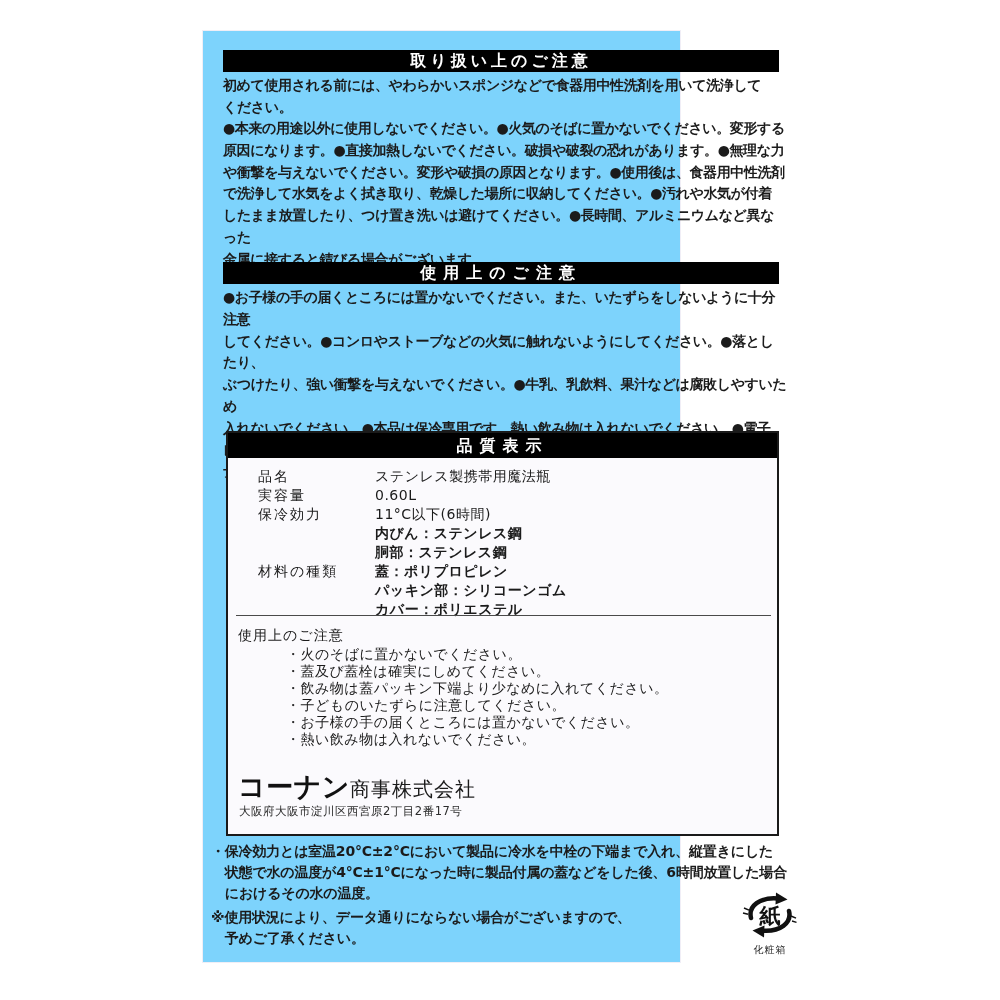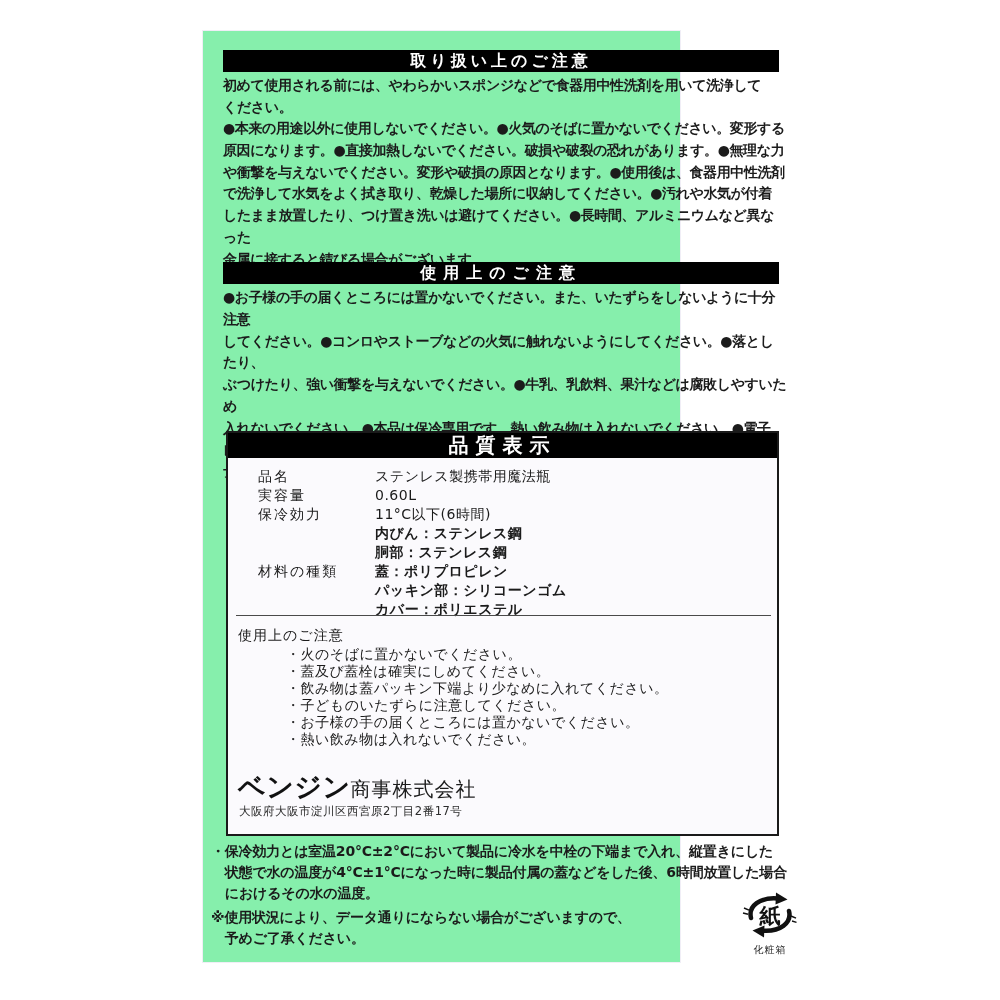--- a/index.html
+++ b/index.html
@@ -6,21 +6,21 @@
   html, body {
     margin: 0; padding: 0;
     width: 1000px; height: 1000px;
     background: #ffffff;
     font-family: "DejaVu Sans", "Liberation Sans", sans-serif;
     color: #1b1b1b;
   }
   .page {
     position: absolute; left: 202px; top: 30px;
     width: 479px; height: 933px;
-    background: #86efac;
+    background: #7dd3fc;
     border: 1px solid #f0eef6;
   }
   .pre { white-space: pre-line; font-weight: bold; }
 
   .section-bar {
     position: absolute; left: 20px; width: 556px; height: 22px;
     background: #000000; color: #ffffff;
     font-size: 16px; font-weight: bold;
     text-align: center; line-height: 22px; letter-spacing: 4px;
   }
@@ -38,21 +38,21 @@
 
   .quality-box {
     position: absolute; left: 23px; top: 400px;
     width: 553px; height: 405px;
     border: 2px solid #1a1a1a;
     background: #fbfafd;
   }
   .quality-bar {
     position: absolute; left: 0; top: 0; width: 100%; height: 25px;
     background: #000000; color: #ffffff;
-    font-size: 20px; font-weight: bold;
+    font-size: 16px; font-weight: bold;
     text-align: center; line-height: 25px; letter-spacing: 7px;
   }
   .qtable {
     position: absolute; left: 10px; top: 34px; width: 530px;
     font-size: 14px; line-height: 19px; letter-spacing: 0.5px;
   }
   .qrow { display: flex; align-items: center; margin-left: 20px; }
   .qlabel { width: 117px; flex: none; letter-spacing: 2px; }
   .qvalue { flex: 1; }
   .qdivider {
@@ -155,21 +155,21 @@
     <div class="qnotes-list">
       <div>・火のそばに置かないでください。</div>
       <div>・蓋及び蓋栓は確実にしめてください。</div>
       <div>・飲み物は蓋パッキン下端より少なめに入れてください。</div>
       <div>・子どものいたずらに注意してください。</div>
       <div>・お子様の手の届くところには置かないでください。</div>
       <div>・熱い飲み物は入れないでください。</div>
     </div>
 
     <div class="company">
-      <span class="company-logo">ベンジン</span>
+      <span class="company-logo">コーナン</span>
       <span class="company-name">商事株式会社</span>
     </div>
     <div class="company-address">大阪府大阪市淀川区西宮原2丁目2番17号</div>
   </div>
 
   <div class="footnote footnote-cooling pre">・保冷効力とは室温20°C±2°Cにおいて製品に冷水を中栓の下端まで入れ、縦置きにした
 　状態で水の温度が4°C±1°Cになった時に製品付属の蓋などをした後、6時間放置した場合
 　におけるその水の温度。</div>
   <div class="footnote footnote-disclaimer pre">※使用状況により、データ通りにならない場合がございますので、
 　予めご了承ください。</div>

